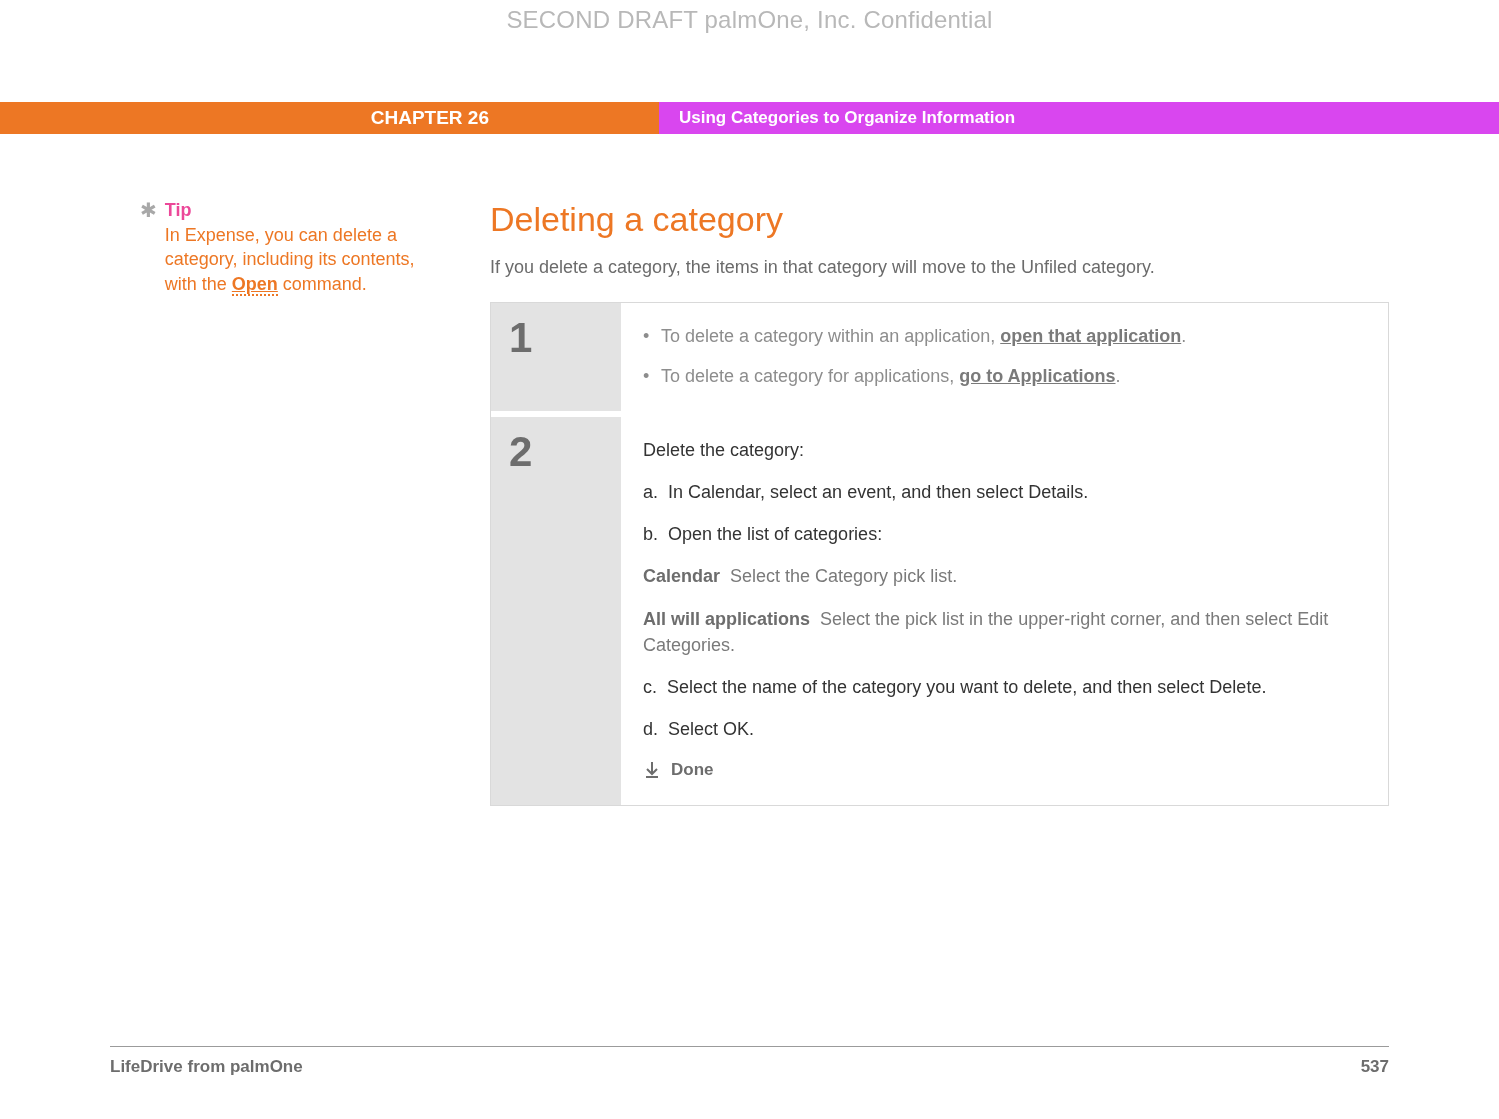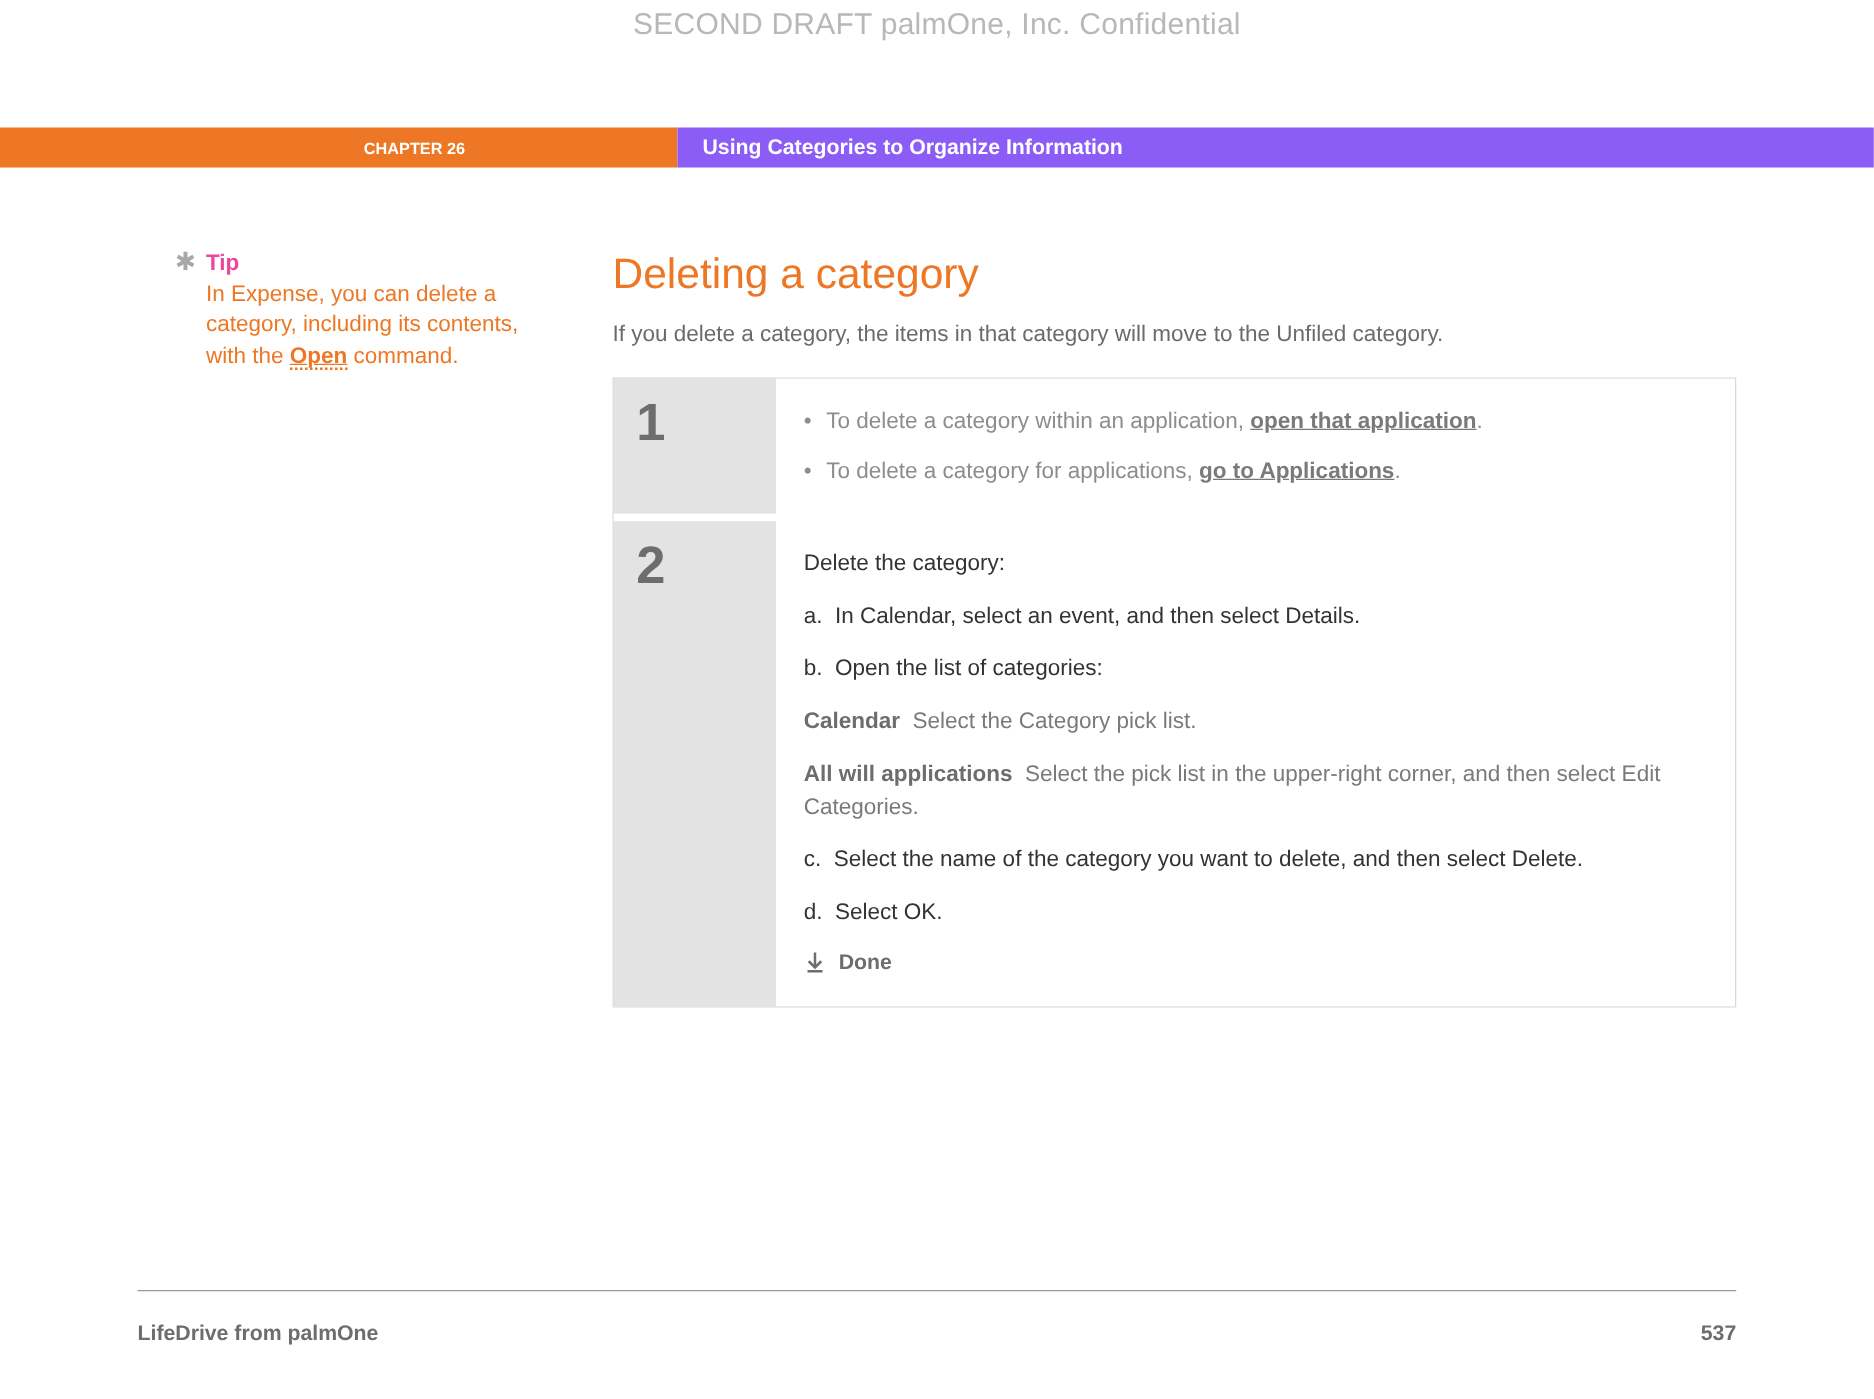--- a/index.html
+++ b/index.html
@@ -31,31 +31,31 @@
   .chapter-bar {
     position: absolute;
     top: 102px;
     left: -110px;
     right: -110px;
     height: 32px;
     display: flex;
   }
   .chapter-left {
     background: #ed7724;
-    width: 542px;
+    width: 659px;
     display: flex;
     align-items: center;
     justify-content: flex-end;
     padding-right: 170px;
     color: #fff;
     font-weight: bold;
-    font-size: 13px;
+    font-size: 19px;
   }
   .chapter-right {
-    background: #8b5cf6;
+    background: #d946ef;
     flex: 1;
     display: flex;
     align-items: center;
     padding-left: 20px;
     color: #fff;
     font-weight: bold;
     font-size: 17px;
   }
   .content {
     position: absolute;
@@ -173,21 +173,21 @@
     color: #6d6d6d;
     font-weight: bold;
     font-size: 17px;
   }
   .footer {
     position: absolute;
     left: 0;
     right: 0;
     bottom: 42px;
     border-top: 1px solid #9b9b9b;
-    padding-top: 24px;
+    padding-top: 10px;
     display: flex;
     justify-content: space-between;
     align-items: center;
     font-size: 17px;
   }
   .footer-left { color: #6d6d6d; font-weight: bold; }
   .footer-right { color: #6d6d6d; font-weight: bold; }
 </style>
 </head>
 <body>

